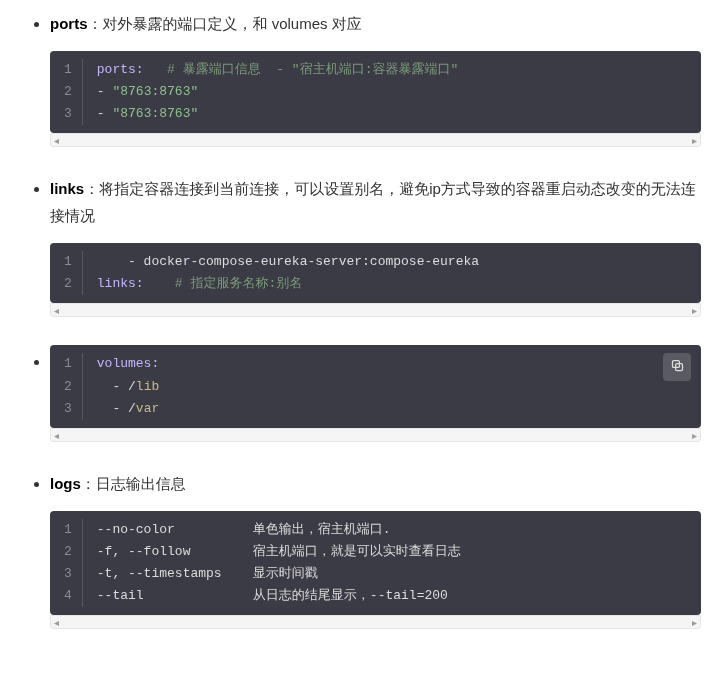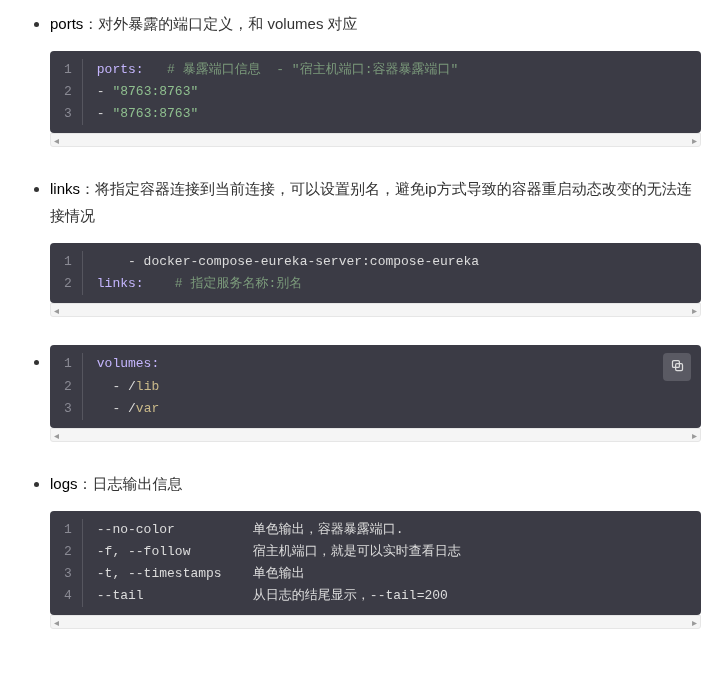--- a/index.html
+++ b/index.html
@@ -7,21 +7,21 @@
     margin: 0;
     padding: 10px 20px;
     font-family: -apple-system, BlinkMacSystemFont, "Segoe UI", "PingFang SC", "Microsoft YaHei", sans-serif;
     color: #333;
     background: #fff;
     font-size: 15px;
     line-height: 1.8;
   }
   ul.outer { list-style: disc; padding-left: 30px; margin: 0; }
   ul.outer > li { margin-bottom: 6px; }
-  .term { font-weight: 400; color: #000; }
+  .term { font-weight: 700; color: #000; }
   .desc { color: #333; }
   .codewrap {
     margin: 14px 0 28px 0;
   }
   .codeblock {
     position: relative;
     background: #3b3b45;
     border-radius: 4px;
     overflow: hidden;
   }
@@ -145,19 +145,19 @@
       <div><span class="term">logs</span><span class="desc">：日志输出信息</span></div>
       <div class="codewrap">
         <div class="codeblock">
           <div class="code-inner">
             <div class="gutter">
               <div>1</div>
               <div>2</div>
               <div>3</div>
               <div>4</div>
             </div>
-            <div class="codelines"><div><span class="tok-opt">--no-color          单色输出，容器暴露端口.</span></div><div><span class="tok-opt">-f, --follow        宿主机端口，就是可以实时查看日志</span></div><div><span class="tok-opt">-t, --timestamps    单色输出</span></div><div><span class="tok-opt">--tail              从日志的结尾显示，--tail=200</span></div></div>
+            <div class="codelines"><div><span class="tok-opt">--no-color          单色输出，宿主机端口.</span></div><div><span class="tok-opt">-f, --follow        宿主机端口，就是可以实时查看日志</span></div><div><span class="tok-opt">-t, --timestamps    显示时间戳</span></div><div><span class="tok-opt">--tail              从日志的结尾显示，--tail=200</span></div></div>
           </div>
         </div>
         <div class="hscroll"></div>
       </div>
     </li>
   </ul>
 
 </body></html>

